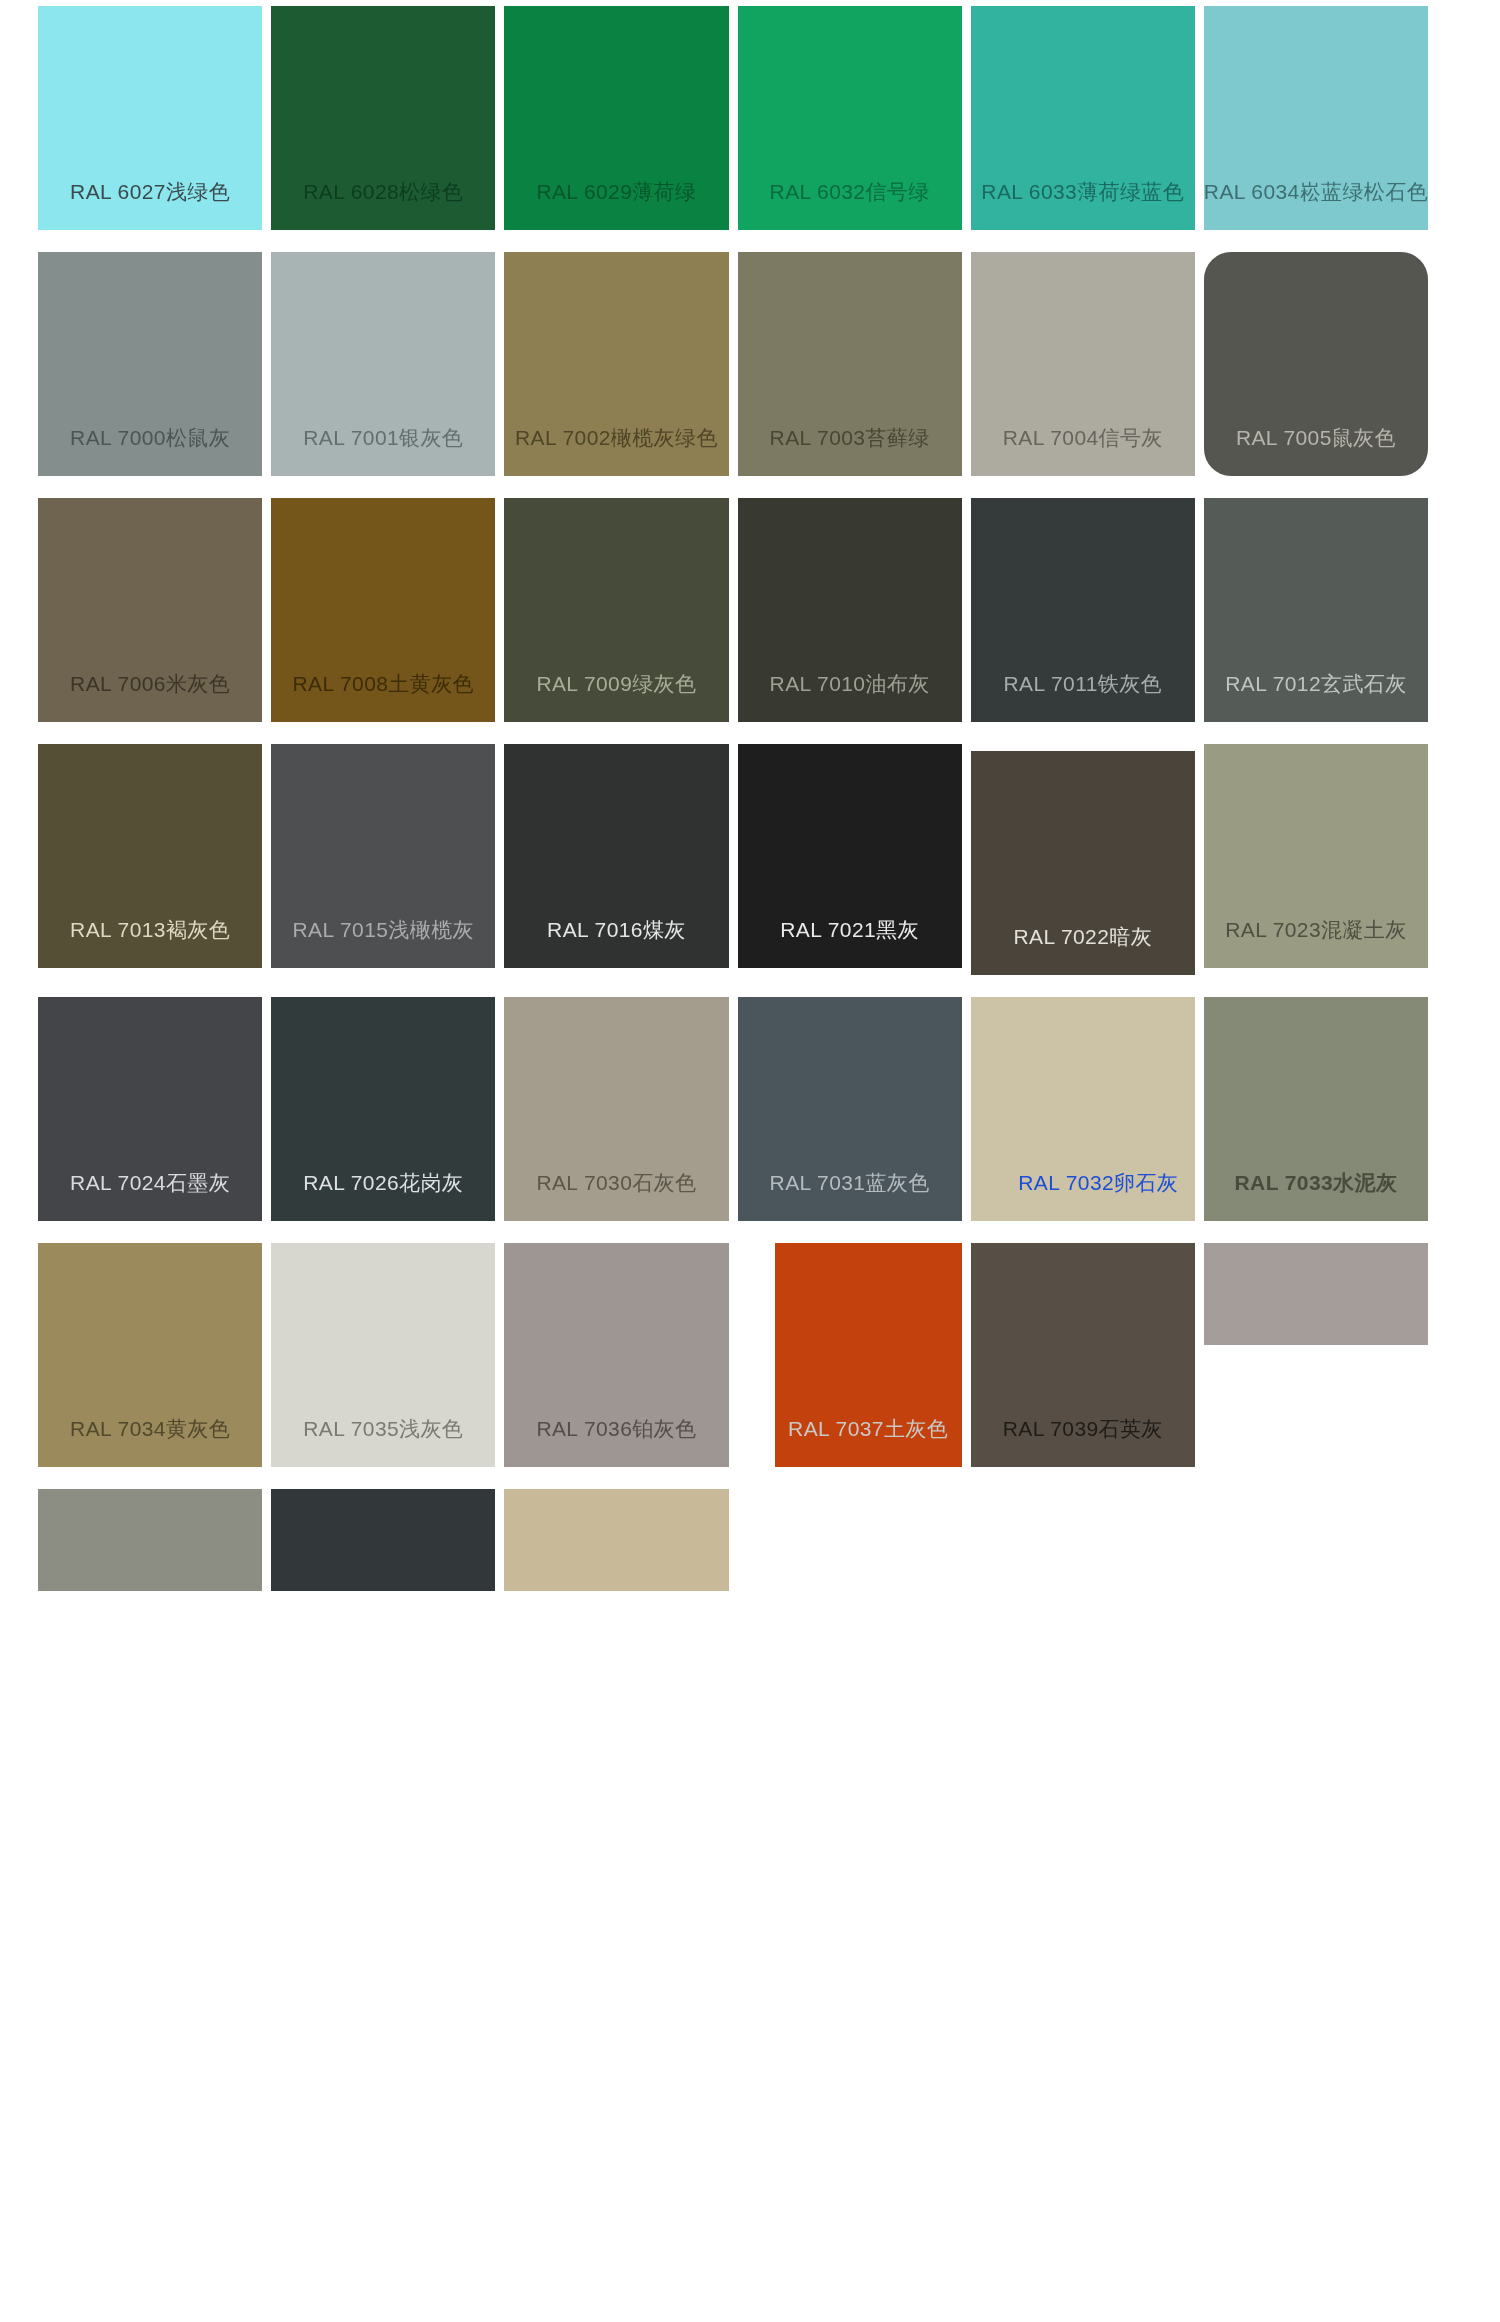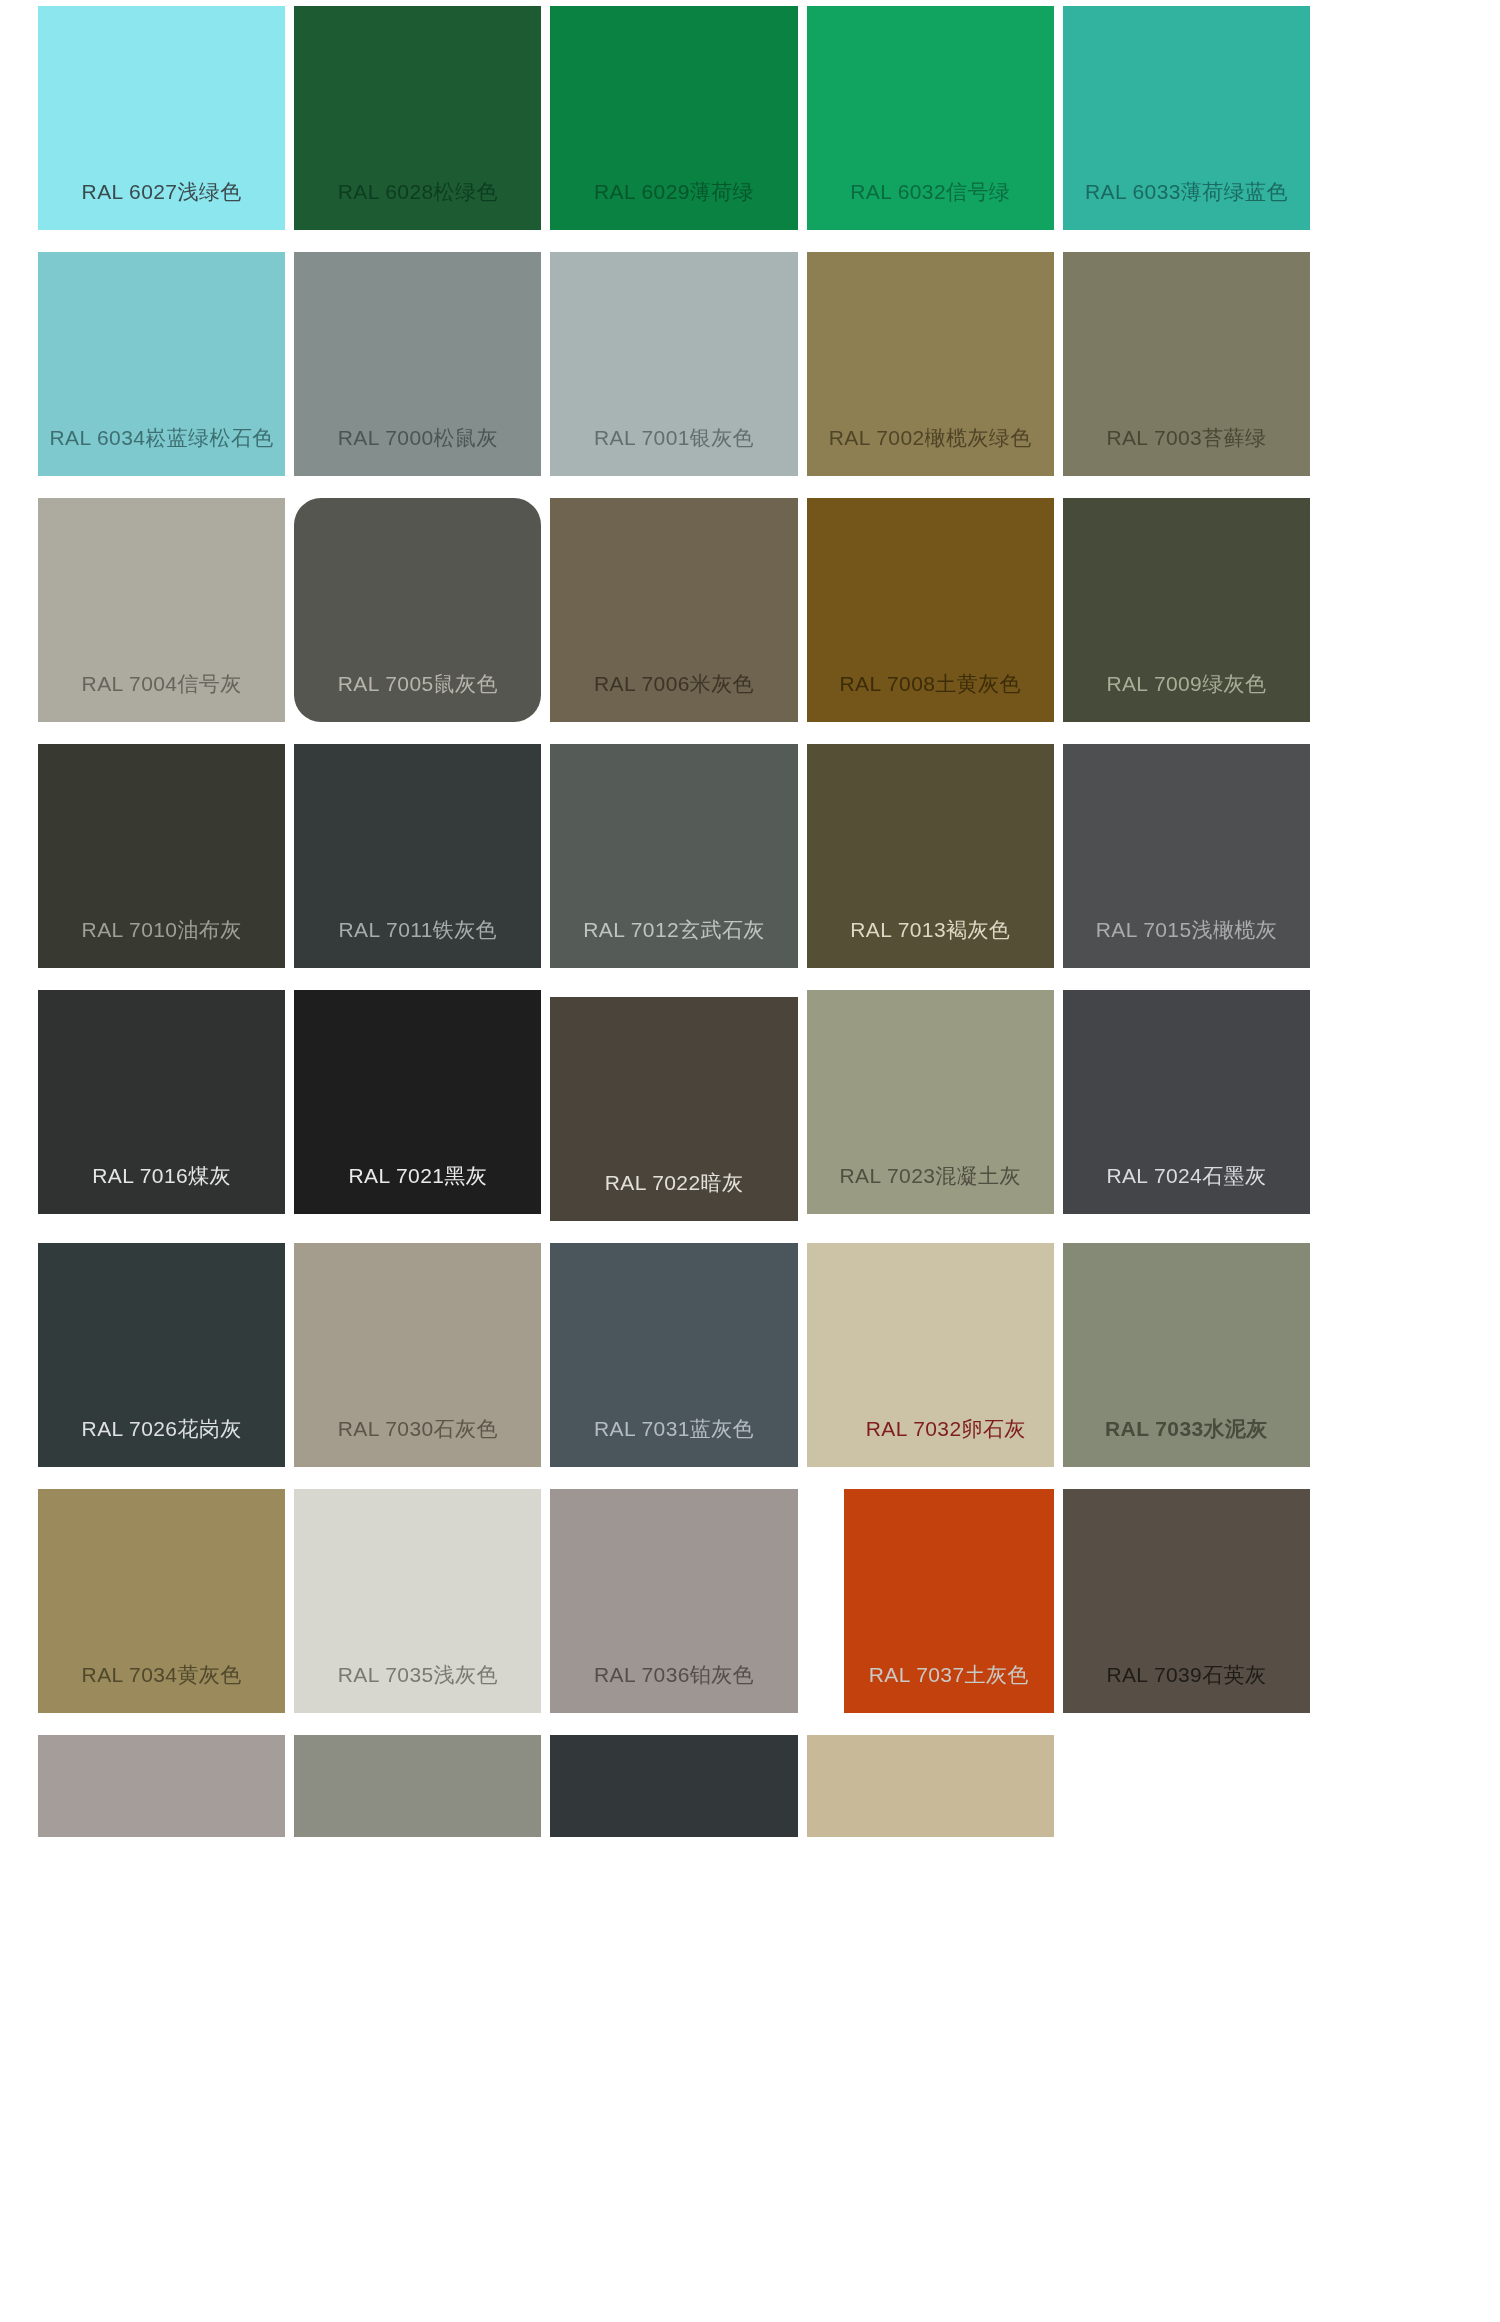--- a/index.html
+++ b/index.html
@@ -17,24 +17,24 @@
   #chart {
     width: 1500px;
     height: 2322px;
     position: relative;
     background: #ffffff;
     box-sizing: border-box;
     padding: 6px 18px 0 38px;
   }
   .grid {
     display: grid;
-    grid-template-columns: repeat(5, 1fr);
+    grid-template-columns: repeat(6, 1fr);
     column-gap: 9px;
     row-gap: 22px;
-    width: 1272px;
+    width: 1390px;
   }
   .swatch {
     position: relative;
     height: 224px;
     box-sizing: border-box;
     display: flex;
     align-items: flex-end;
     justify-content: center;
     overflow: hidden;
   }
@@ -136,21 +136,21 @@
       <div class="swatch" style="background: rgb(50, 59, 60);">
         <div class="swatch-label" style="color: rgb(221, 225, 226);">RAL 7026花岗灰</div>
       </div>
       <div class="swatch" style="background: rgb(164, 157, 142);">
         <div class="swatch-label" style="color: rgb(91, 86, 72);">RAL 7030石灰色</div>
       </div>
       <div class="swatch" style="background: rgb(75, 86, 92);">
         <div class="swatch-label" style="color: rgb(181, 188, 192);">RAL 7031蓝灰色</div>
       </div>
       <div class="swatch" style="background: rgb(204, 194, 165);">
-        <div class="swatch-label" style="color: #7f1d1d; margin-left: 31px;">RAL 7032卵石灰</div>
+        <div class="swatch-label" style="color: #1d4ed8; margin-left: 31px;">RAL 7032卵石灰</div>
       </div>
       <div class="swatch" style="background: rgb(132, 138, 117); font-weight: bold;">
         <div class="swatch-label" style="color: rgb(71, 76, 60);">RAL 7033水泥灰</div>
       </div>
       <div class="swatch" style="background: rgb(154, 138, 92);">
         <div class="swatch-label" style="color: rgb(81, 73, 44);">RAL 7034黄灰色</div>
       </div>
       <div class="swatch" style="background: rgb(215, 215, 208);">
         <div class="swatch-label" style="color: rgb(122, 122, 115);">RAL 7035浅灰色</div>
       </div>

